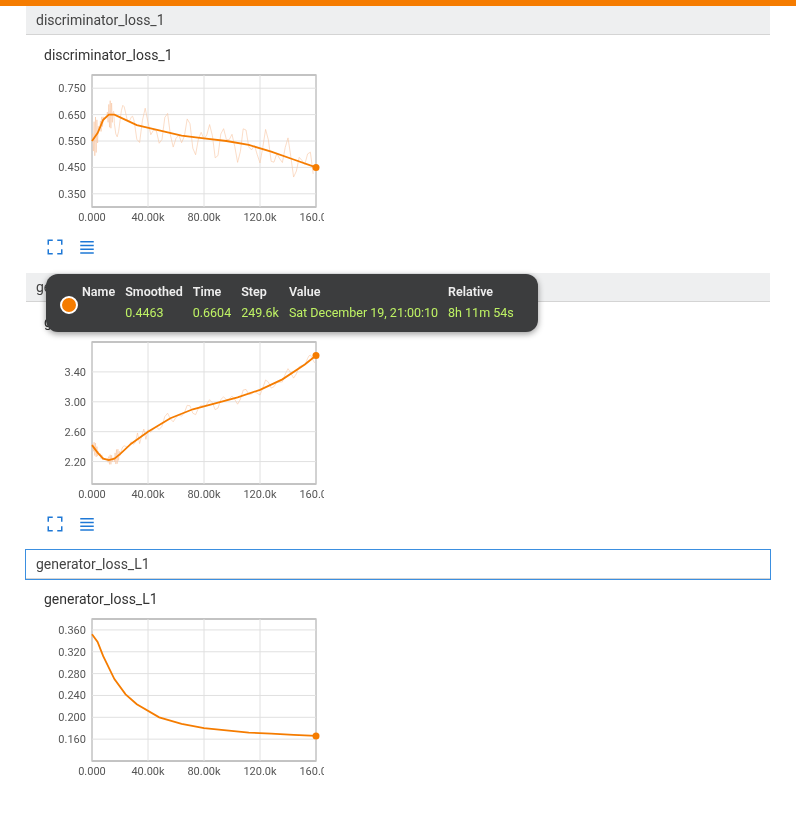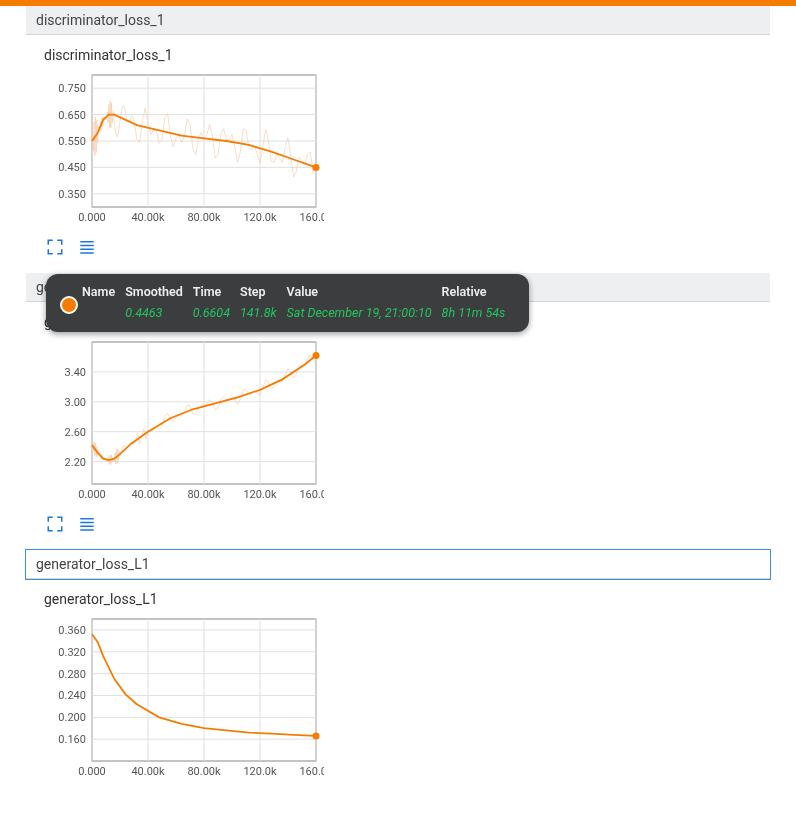--- a/index.html
+++ b/index.html
@@ -9,21 +9,21 @@
   .section-header.selected{background:#fff;outline:1px solid #3b8fe0;}
   .chart-block{margin:12px 0 4px 18px;}
   .chart-title{font-size:14px;margin:6px 0 6px 0;color:#333;}
   svg.chart{background:#fff;}
   .toolbar{display:flex;gap:14px;margin:6px 0 10px 2px;}
   .toolbar svg{width:18px;height:18px;}
   .tooltip{position:absolute;left:46px;top:268px;background:#3c3d3e;color:#fff;border-radius:12px;padding:8px 14px 10px 14px;box-shadow:0 2px 6px rgba(0,0,0,.4);display:flex;align-items:flex-start;gap:4px;font-size:12.5px;}
   .tooltip .dot{width:14px;height:14px;border-radius:50%;background:#f57c00;border:2px solid #fff;margin-top:14px;}
   .tooltip table{border-collapse:collapse;}
   .tooltip th{font-weight:600;text-align:left;padding:2px 10px 4px 0;color:#eee;}
-  .tooltip td{padding:2px 10px 2px 0;color:#22c55e;font-style:italic;}
+  .tooltip td{padding:2px 10px 2px 0;color:#bef264;}
 </style>
 </head>
 <body>
 
 <div class="topbar"></div>
 
 <div class="page">
 
   <div class="section-header">
     <span>discriminator_loss_1</span>
@@ -89,21 +89,21 @@
         <th>Smoothed</th>
         <th>Time</th>
         <th>Step</th>
         <th>Value</th>
         <th>Relative</th>
       </tr>
       <tr>
         <td></td>
         <td>0.4463</td>
         <td>0.6604</td>
-        <td>141.8k</td>
+        <td>249.6k</td>
         <td>Sat December 19, 21:00:10</td>
         <td>8h 11m 54s</td>
       </tr>
     </tbody>
       </table>
   </div>
 
   <div class="section-header" style="margin-top:14px">
     <span>generator_loss_GAN</span>
   </div>

